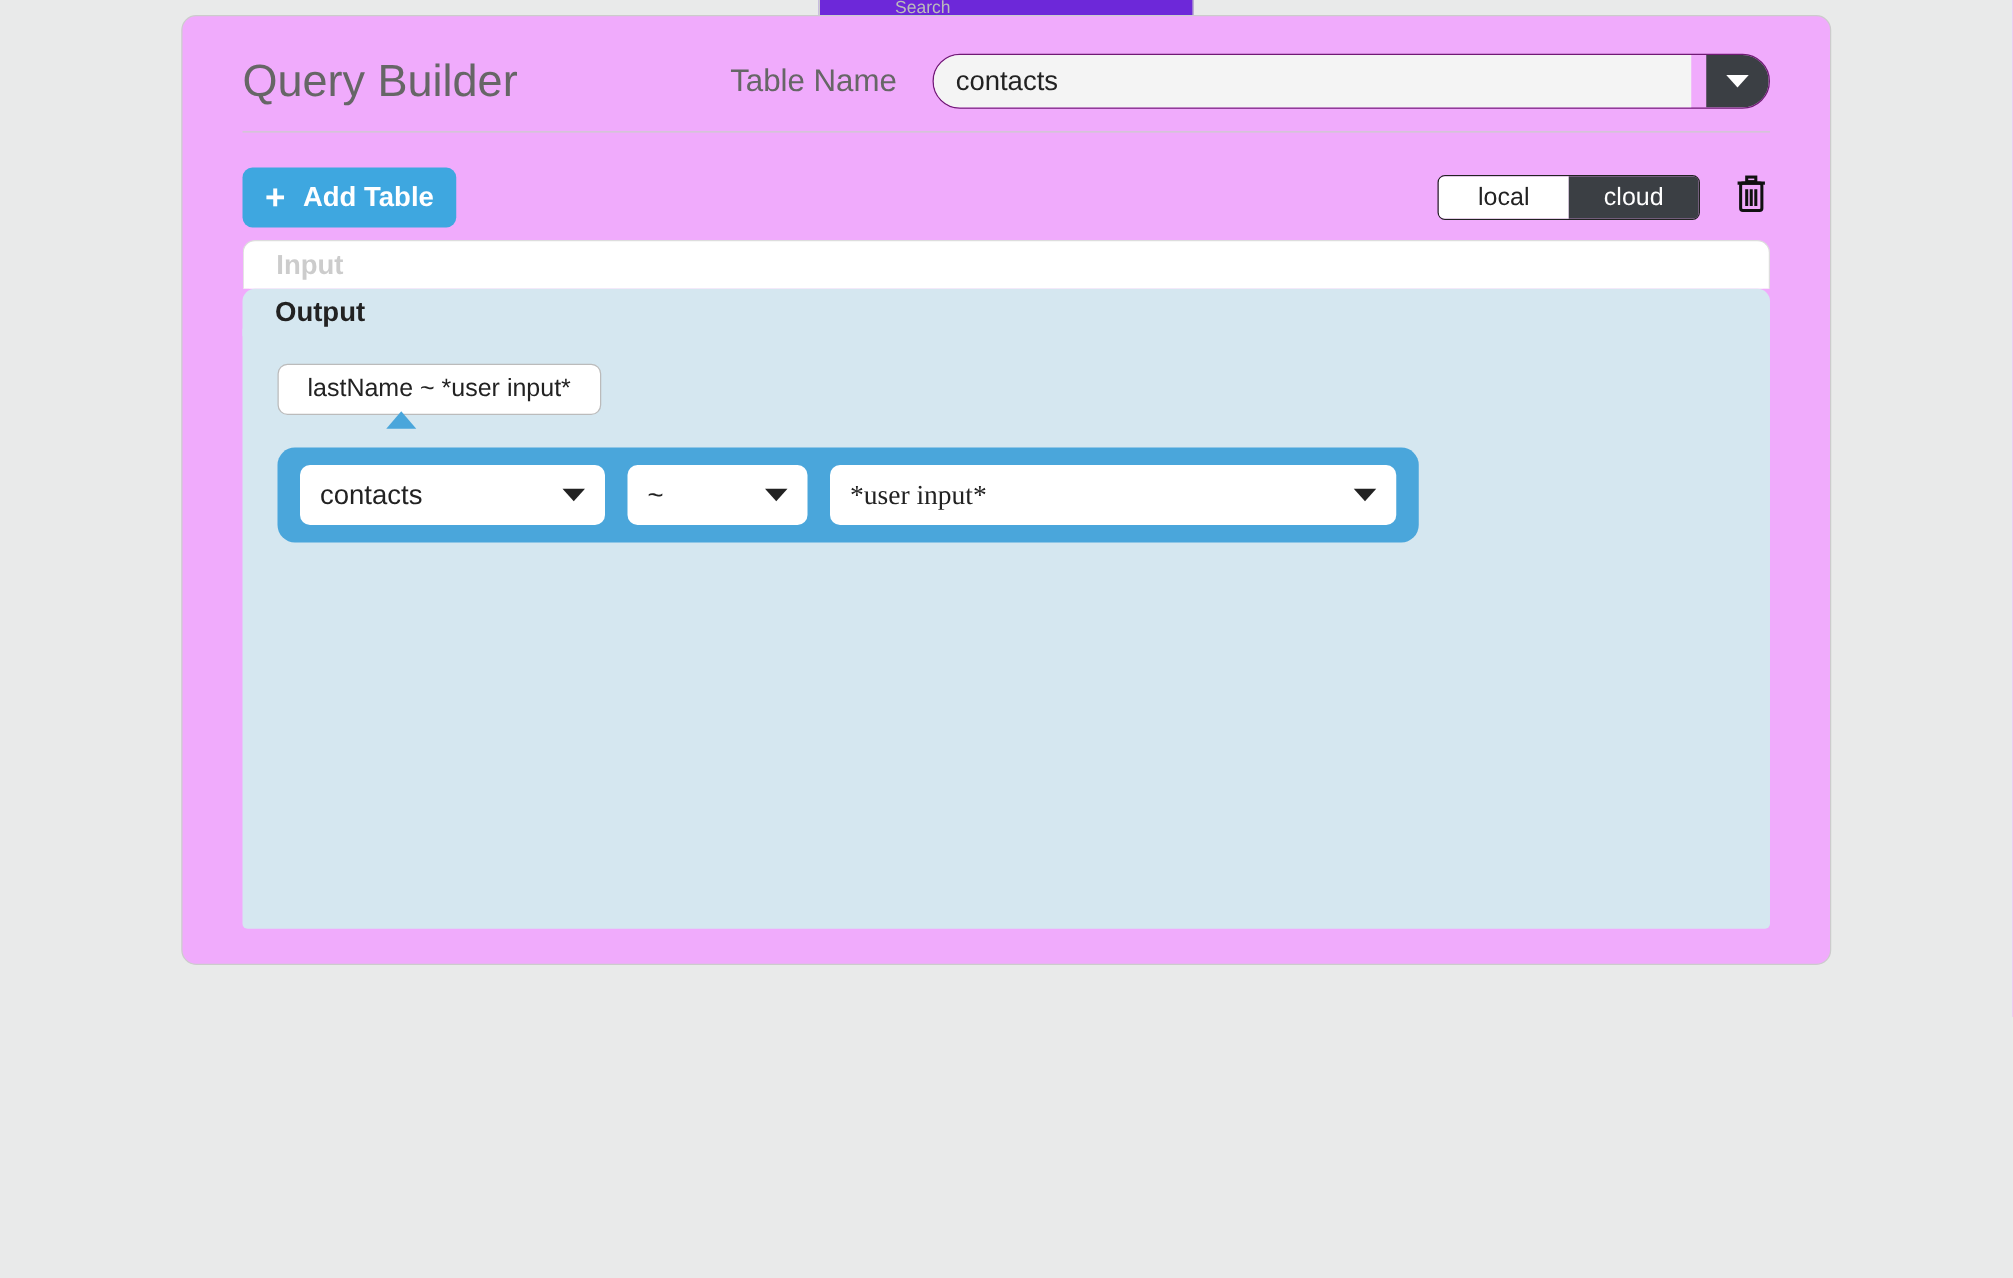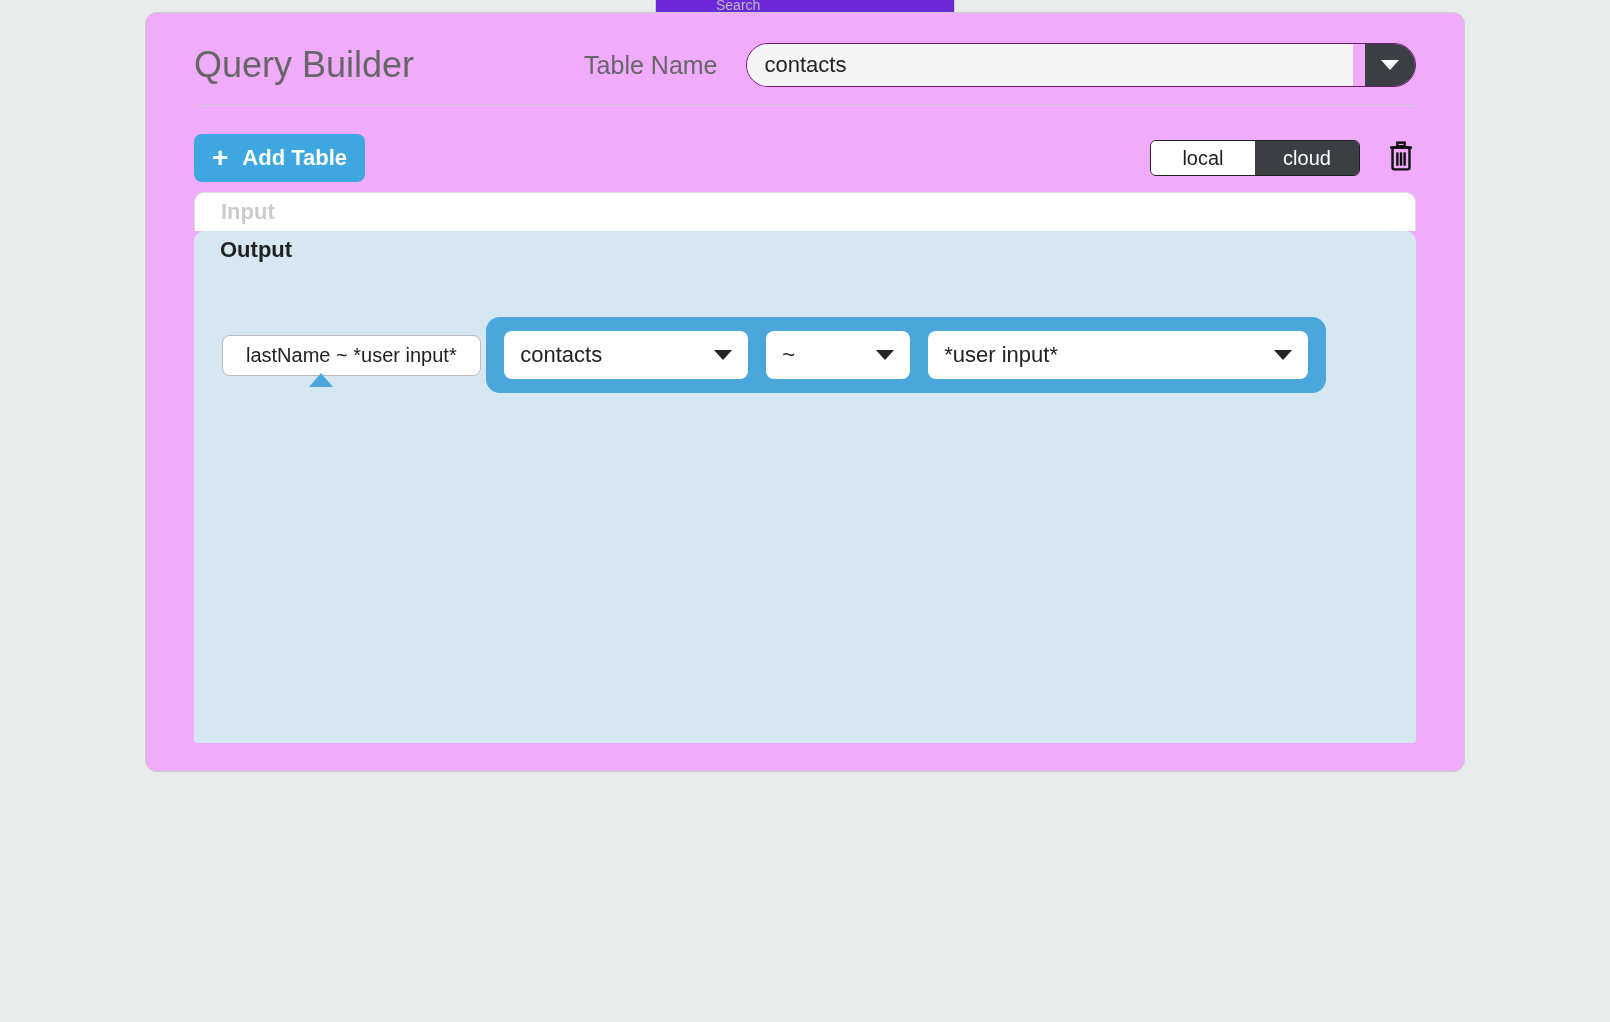--- a/index.html
+++ b/index.html
@@ -215,21 +215,21 @@
     display: flex;
     align-items: center;
     justify-content: space-between;
     padding: 0 16px;
     font-size: 22px;
     color: #222;
     cursor: pointer;
   }
   .dropdown.field { width: 244px; }
   .dropdown.op { width: 144px; }
-  .dropdown.value { width: 380px; }
+  .dropdown.value { width: 453px; font-family: Liberation Serif, serif; }
   .footer {
     display: flex;
     justify-content: flex-end;
     gap: 46px;
     margin-top: 24px;
   }
   .btn {
     min-width: 196px;
     height: 50px;
     border-radius: 8px;

